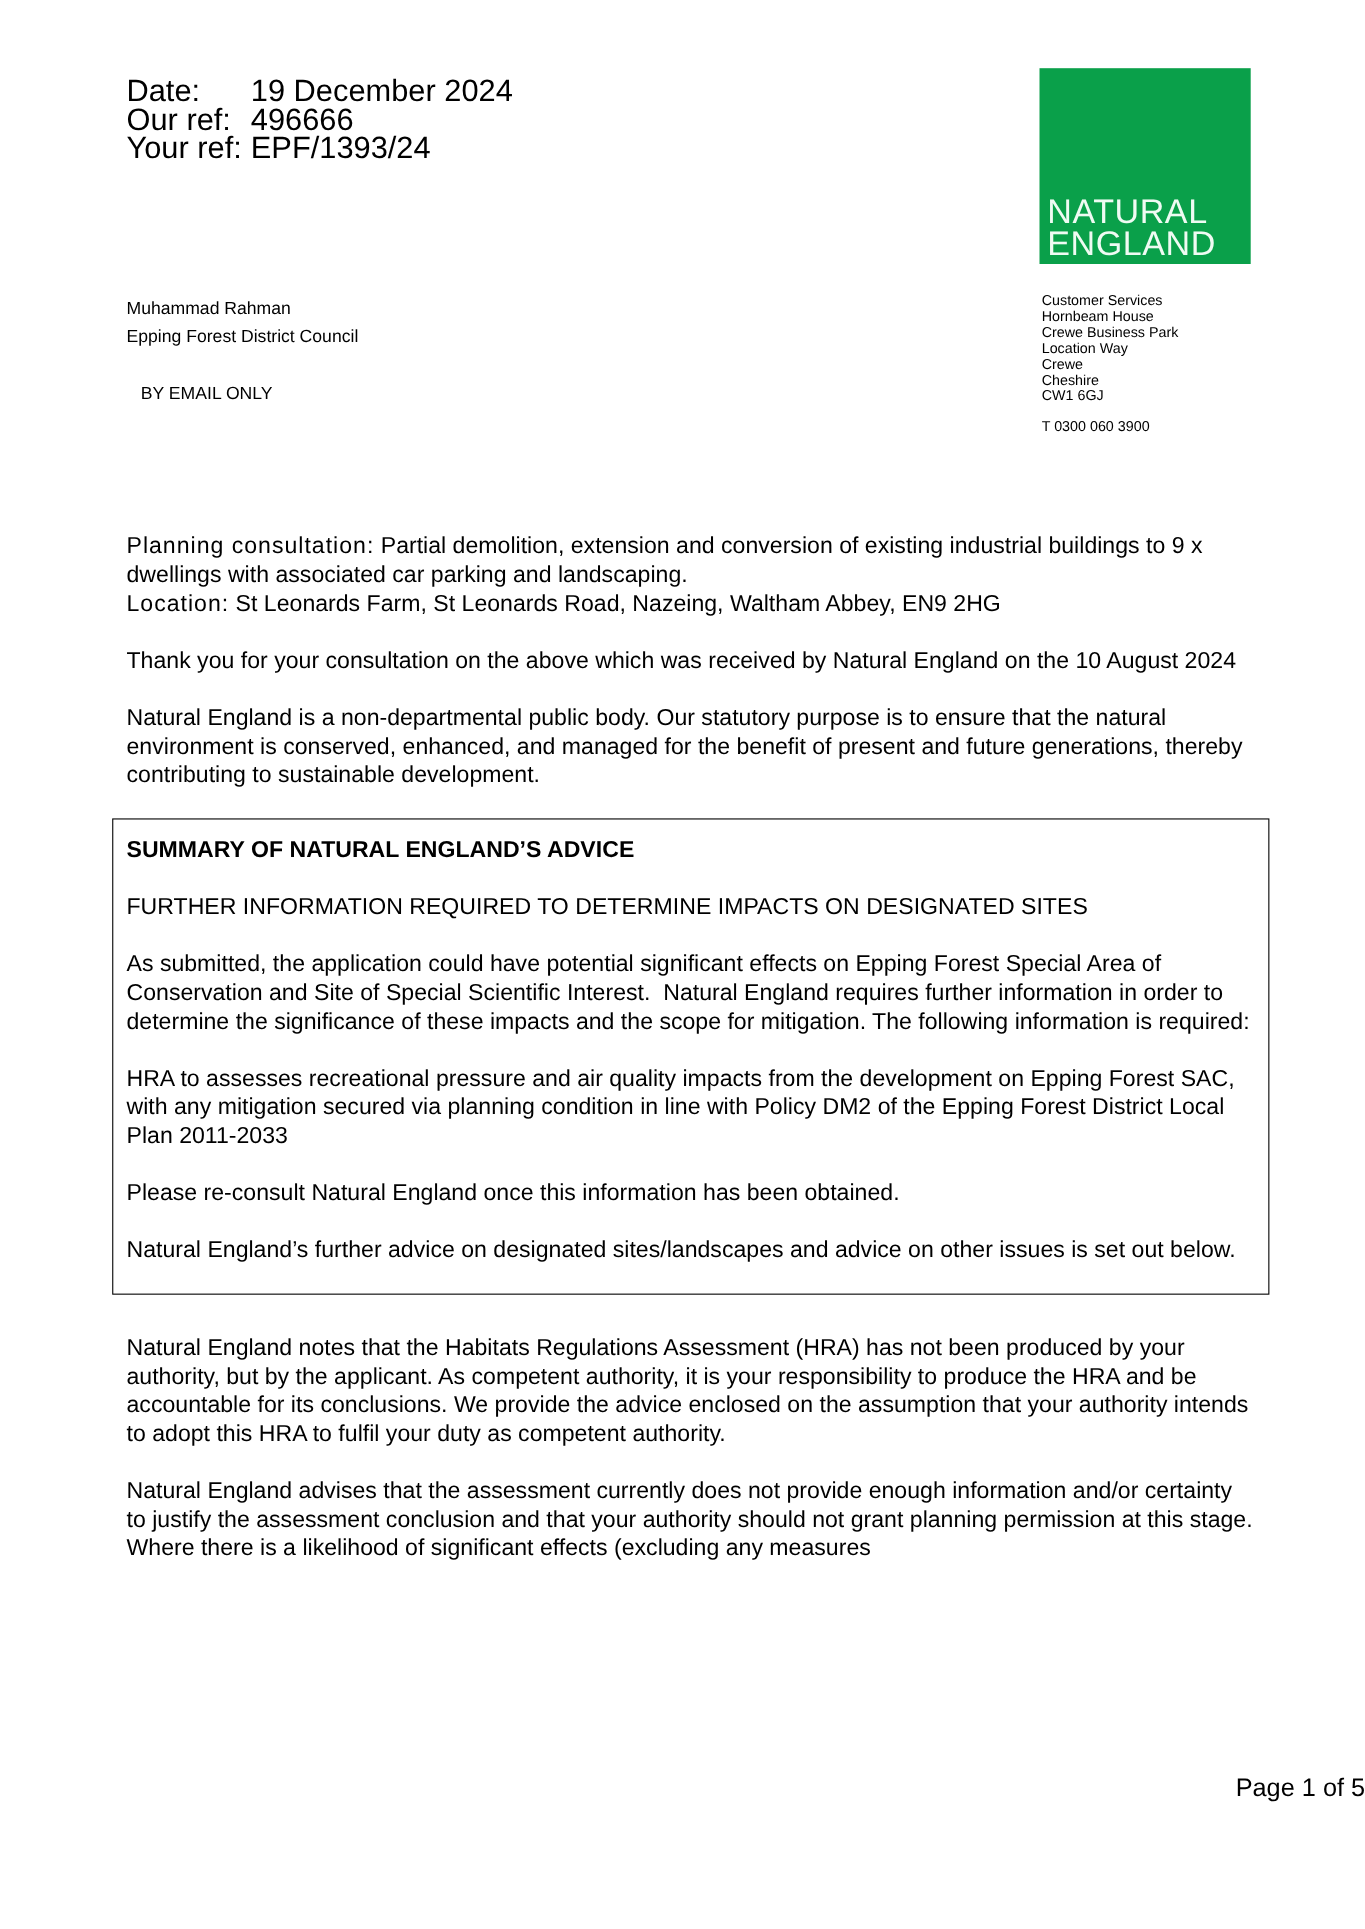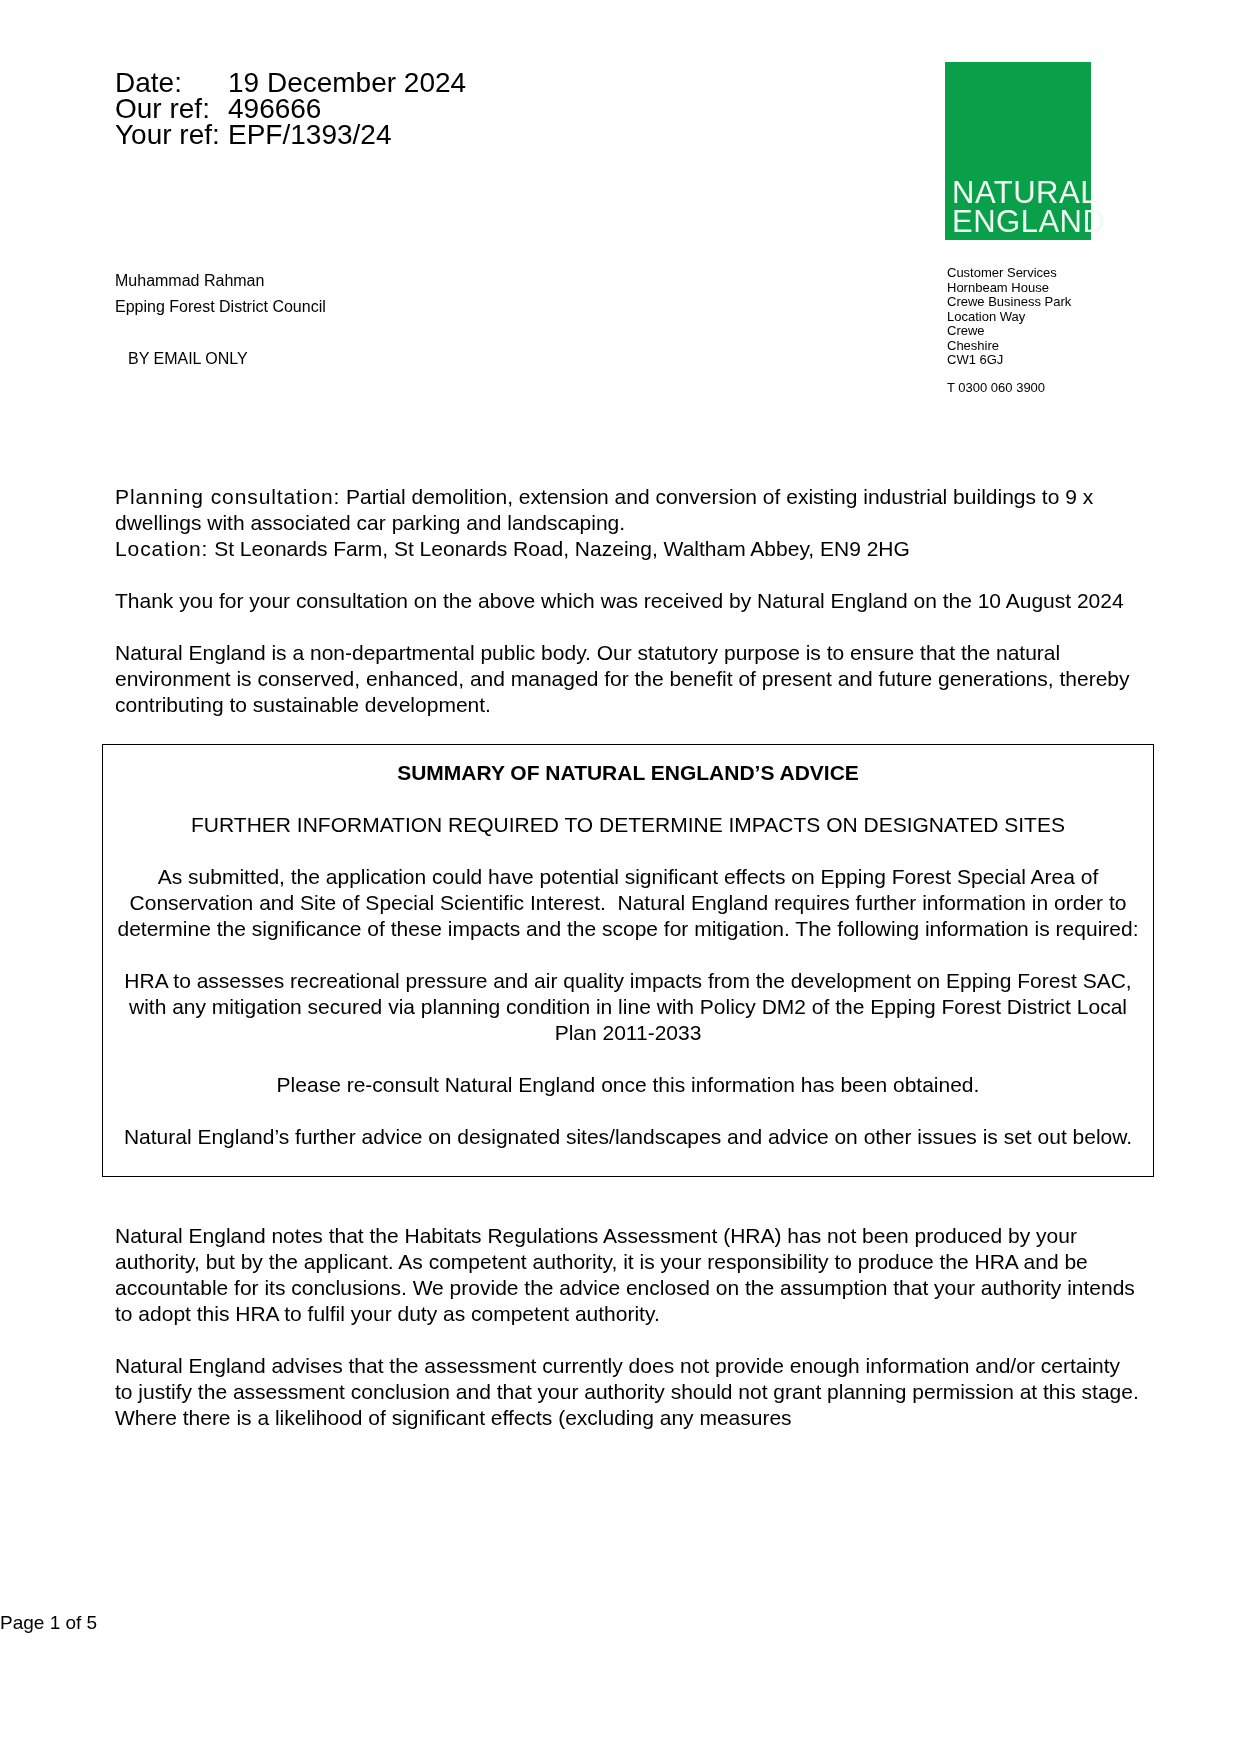--- a/index.html
+++ b/index.html
@@ -6,42 +6,42 @@
   html, body { background: #ffffff; }
   body { width: 1241px; height: 1754px; position: relative; font-family: "Liberation Sans", sans-serif; color: #000; }
   .page { position: absolute; inset: 0; background: #fff; overflow: hidden; }
 
   
   .meta { position: absolute; left: 115px; top: 70px; font-size: 28px; line-height: 26px; }
   .meta-row { display: flex; }
   .meta-label { width: 113px; }
 
   
-  .logo { position: absolute; left: 945px; top: 62px; width: 146px; height: 178px; display: flex; align-items: flex-end; }
+  .logo { position: absolute; left: 945px; top: 62px; width: 192px; height: 178px; display: flex; align-items: flex-end; }
   .logo-text { padding: 0 0 4px 7px; color: #effbf3; font-size: 31px; line-height: 29px; letter-spacing: 0.5px; font-weight: 400; }
 
   
   .sender { position: absolute; left: 947px; top: 266px; font-size: 13px; line-height: 14.5px; }
   .sender-phone { margin-top: 13px; }
 
   
   .recipient { position: absolute; left: 115px; top: 268px; font-size: 16px; line-height: 26px; }
   .delivery { margin-top: 26px; margin-left: 13px; }
 
   
   .letter { position: absolute; left: 115px; top: 484px; width: 1026px; font-size: 21px; line-height: 26px; }
   .letter p { margin: 0 0 26px 0; }
   .spaced { letter-spacing: 0.9px; }
 
   
-  .summary-box { border: 1.5px solid #000; margin: 0 -13px 46px -13px; padding: 15px 12px 0 12px; text-align: center; }
+  .summary-box { border: 1.5px solid #000; margin: 0 -13px 36px -13px; padding: 15px 12px 0 12px; }
   .summary-box p { margin: 0 0 26px 0; white-space: pre-wrap; }
   .box-title { font-weight: 700; }
 
-  .footer { position: absolute; left: 0; right: 0; top: 1612px; text-align: left; font-size: 19px; }
+  .footer { position: absolute; left: 0; right: 0; top: 1612px; text-align: right; font-size: 23px; }
 </style>
 </head>
 <body>
 
 <div class="page">
 
   <div class="meta">
     <div class="meta-row">
       <span class="meta-label">Date:</span>
       <span>19 December 2024</span>

